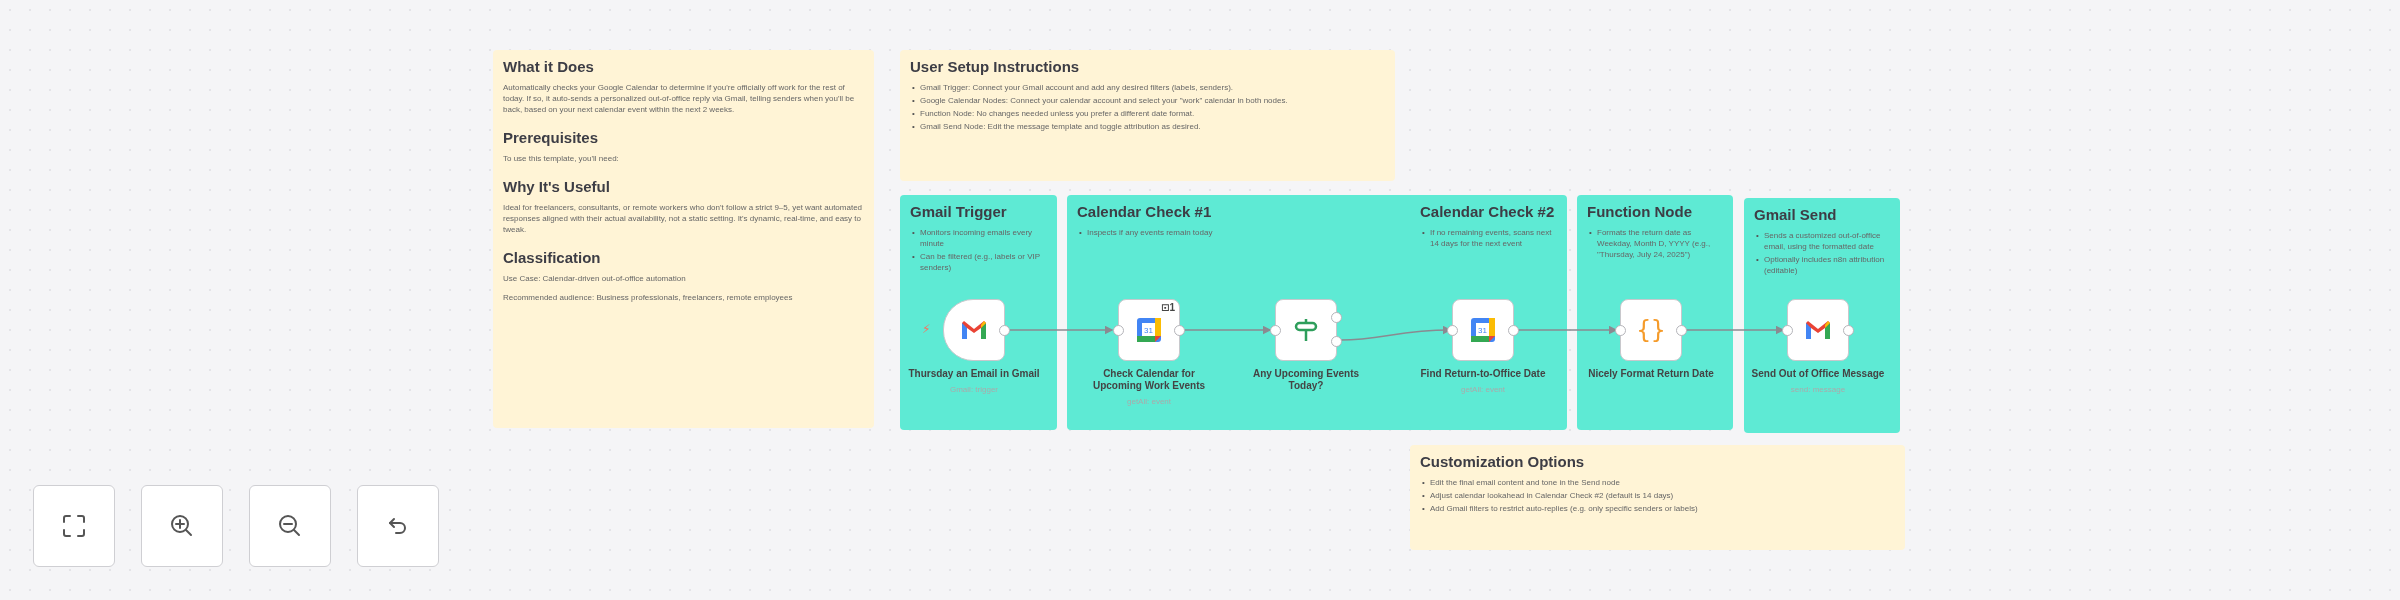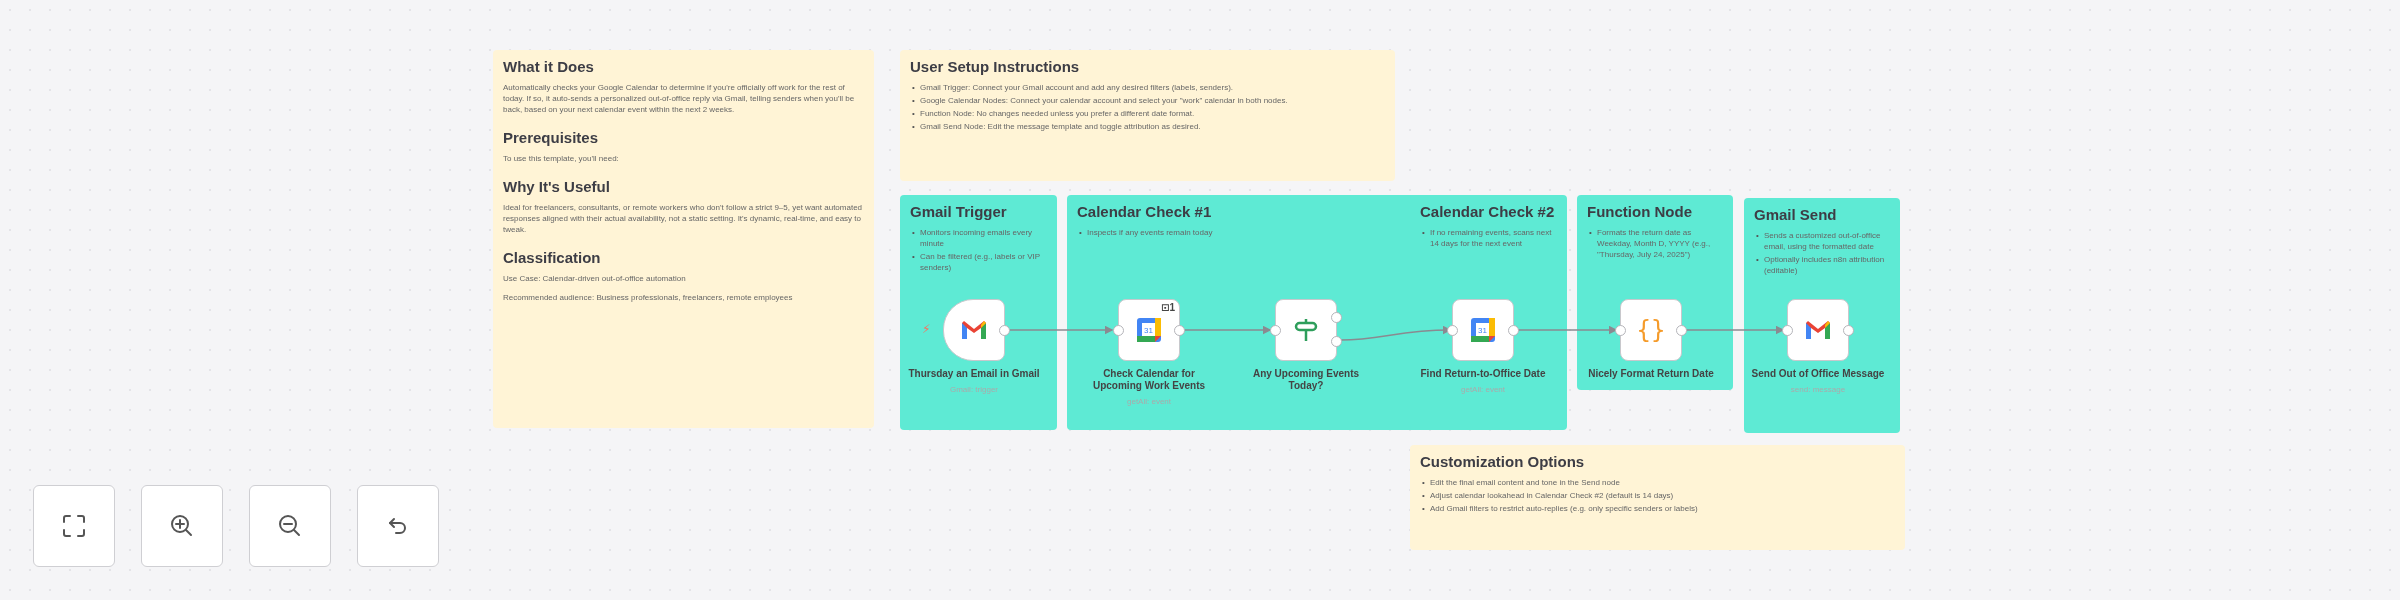--- a/index.html
+++ b/index.html
@@ -158,21 +158,21 @@
   <ul>
     <li>Inspects if any events remain today</li>
   </ul>
 </div>
 <div class="sticky blue" style="left:1410px; top:195px; width:157px; height:235px;">
   <h2>Calendar Check #2</h2>
   <ul>
     <li>If no remaining events, scans next 14 days for the next event</li>
   </ul>
 </div>
-<div class="sticky blue" style="left:1577px; top:195px; width:156px; height:195px;">
+<div class="sticky blue" style="left:1577px; top:195px; width:156px; height:235px;">
   <h2>Function Node</h2>
   <ul>
     <li>Formats the return date as Weekday, Month D, YYYY (e.g., "Thursday, July 24, 2025")</li>
   </ul>
 </div>
 <div class="sticky blue" style="left:1744px; top:198px; width:156px; height:235px;">
   <h2>Gmail Send</h2>
   <ul>
     <li>Sends a customized out-of-office email, using the formatted date</li>
     <li>Optionally includes n8n attribution (editable)</li>

